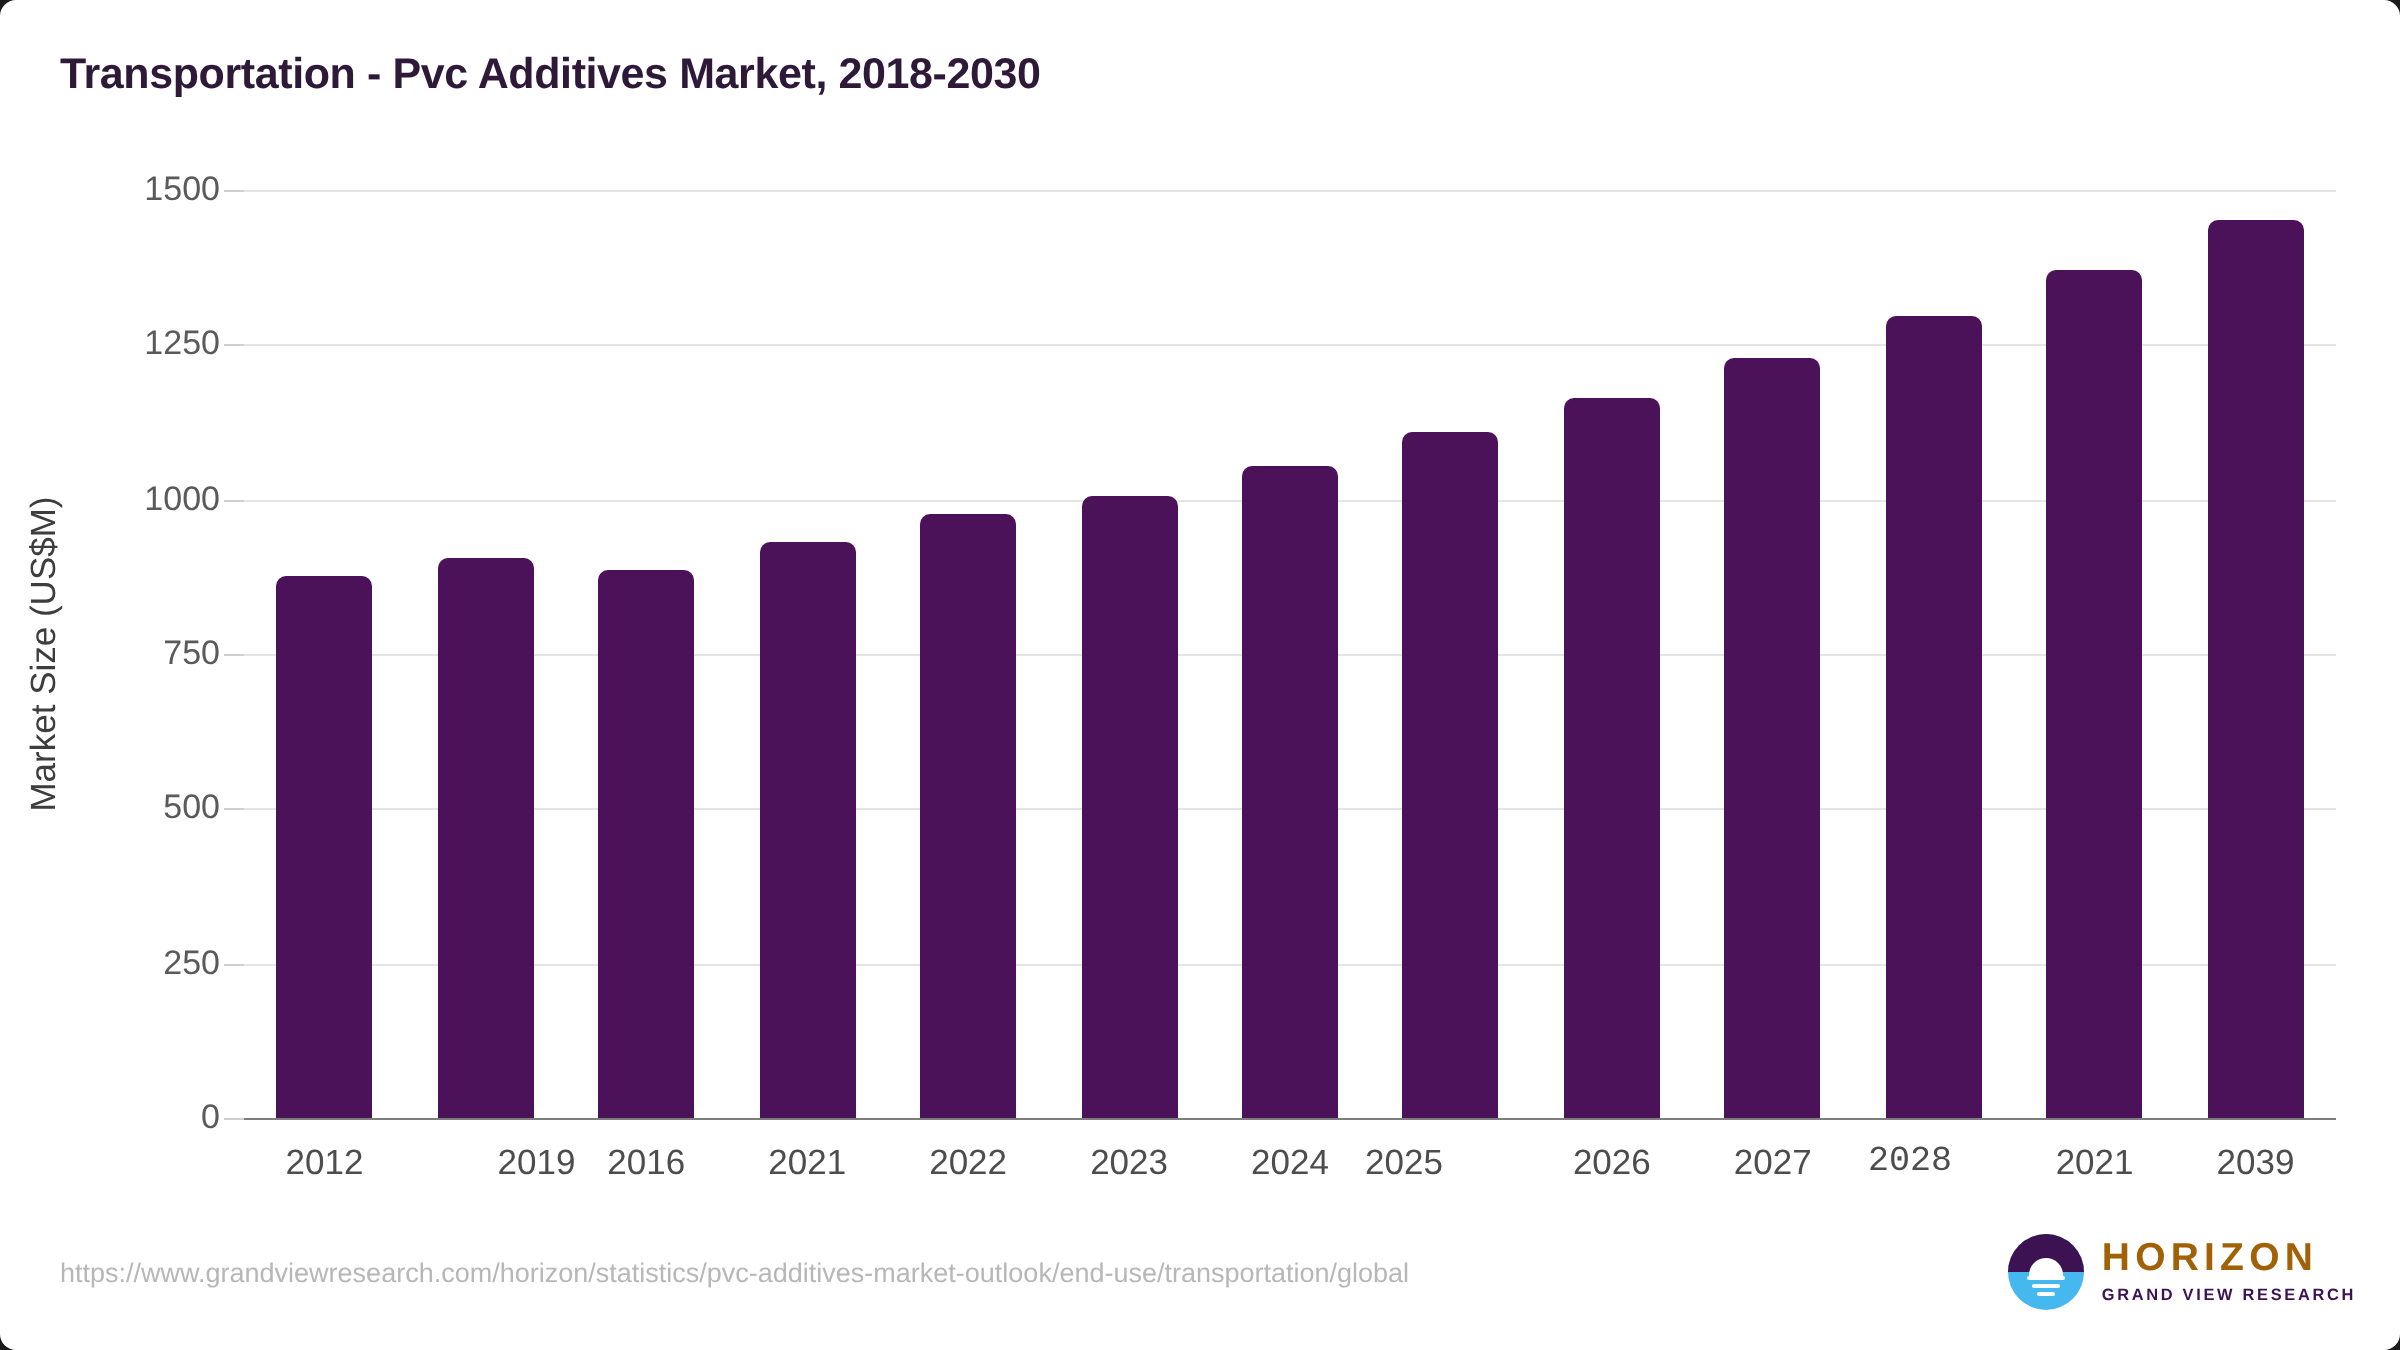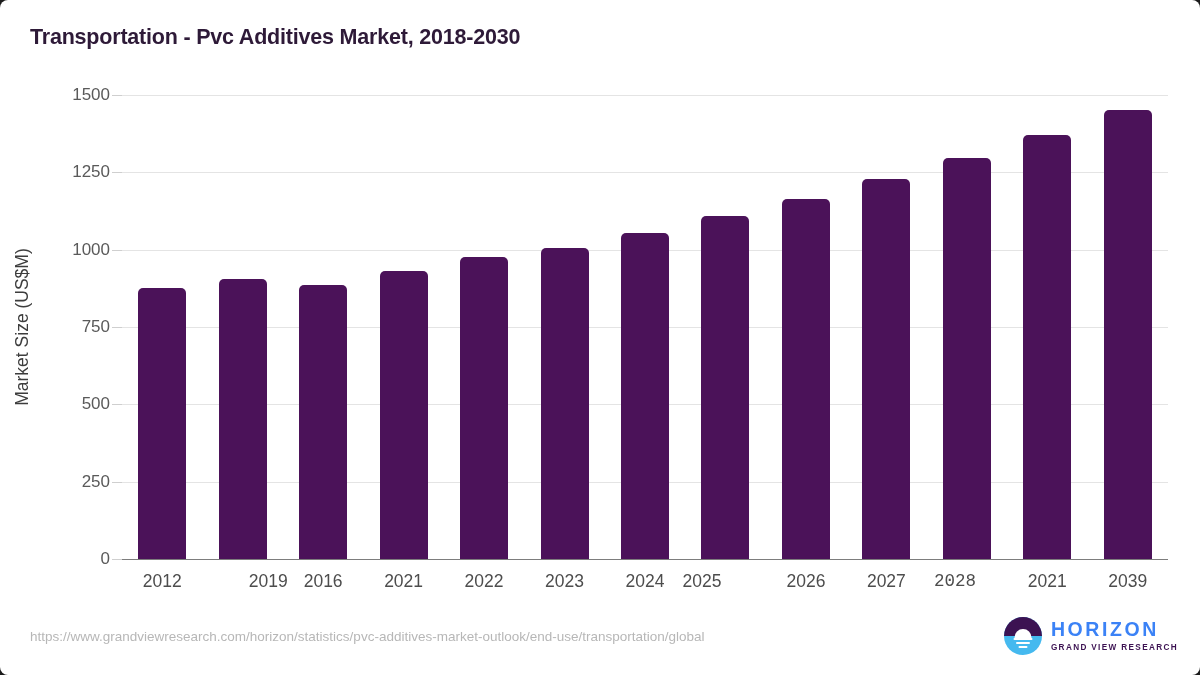--- a/index.html
+++ b/index.html
@@ -166,21 +166,21 @@
     border-radius: 2px;
   }
   .logo-mark .ray1 { top: 55%;  width: 19px; }
   .logo-mark .ray2 { top: 66%;  width: 14px; }
   .logo-mark .ray3 { top: 77%;  width: 9px;  }
 
   .logo-text { line-height: 1; }
   .logo-word {
     font-size: 19.5px;
     font-weight: bold;
-    color: #3b82f6;
+    color: #a16207;
     letter-spacing: 2.6px;
   }
   .logo-sub {
     margin-top: 4px;
     font-size: 8.2px;
     font-weight: bold;
     color: #3c1252;
     letter-spacing: 1.35px;
   }
 </style>

